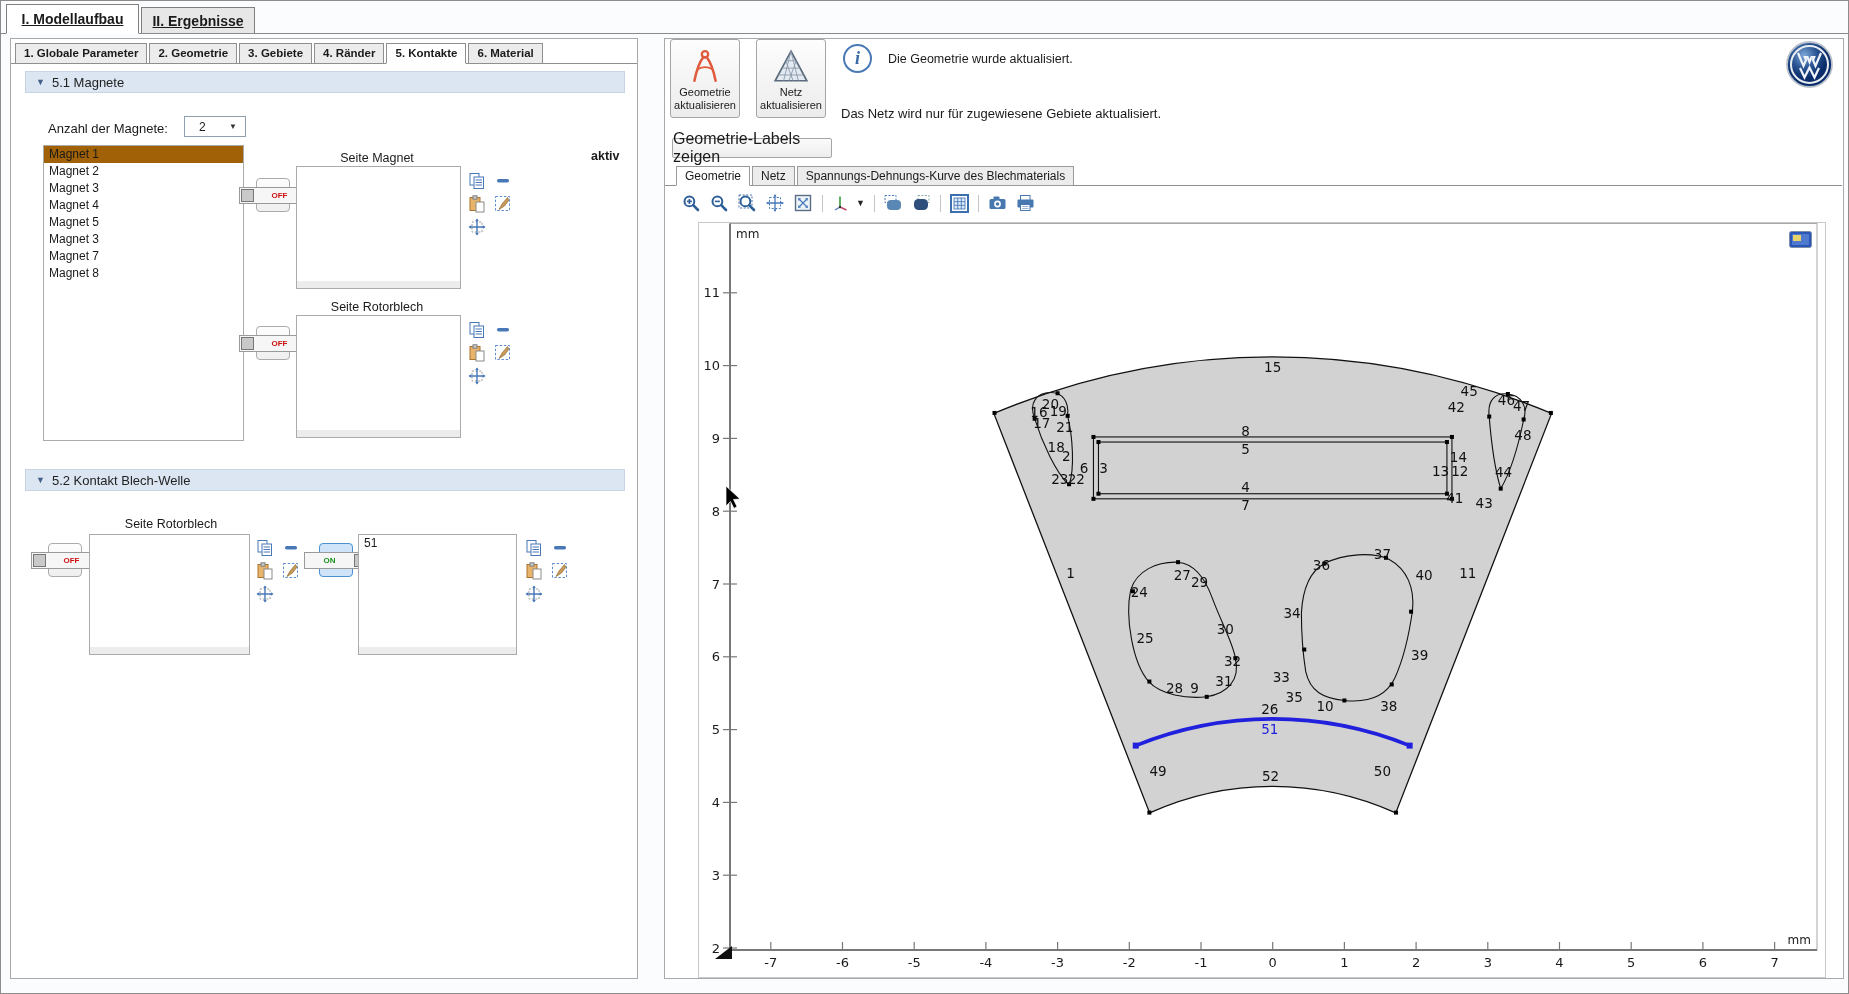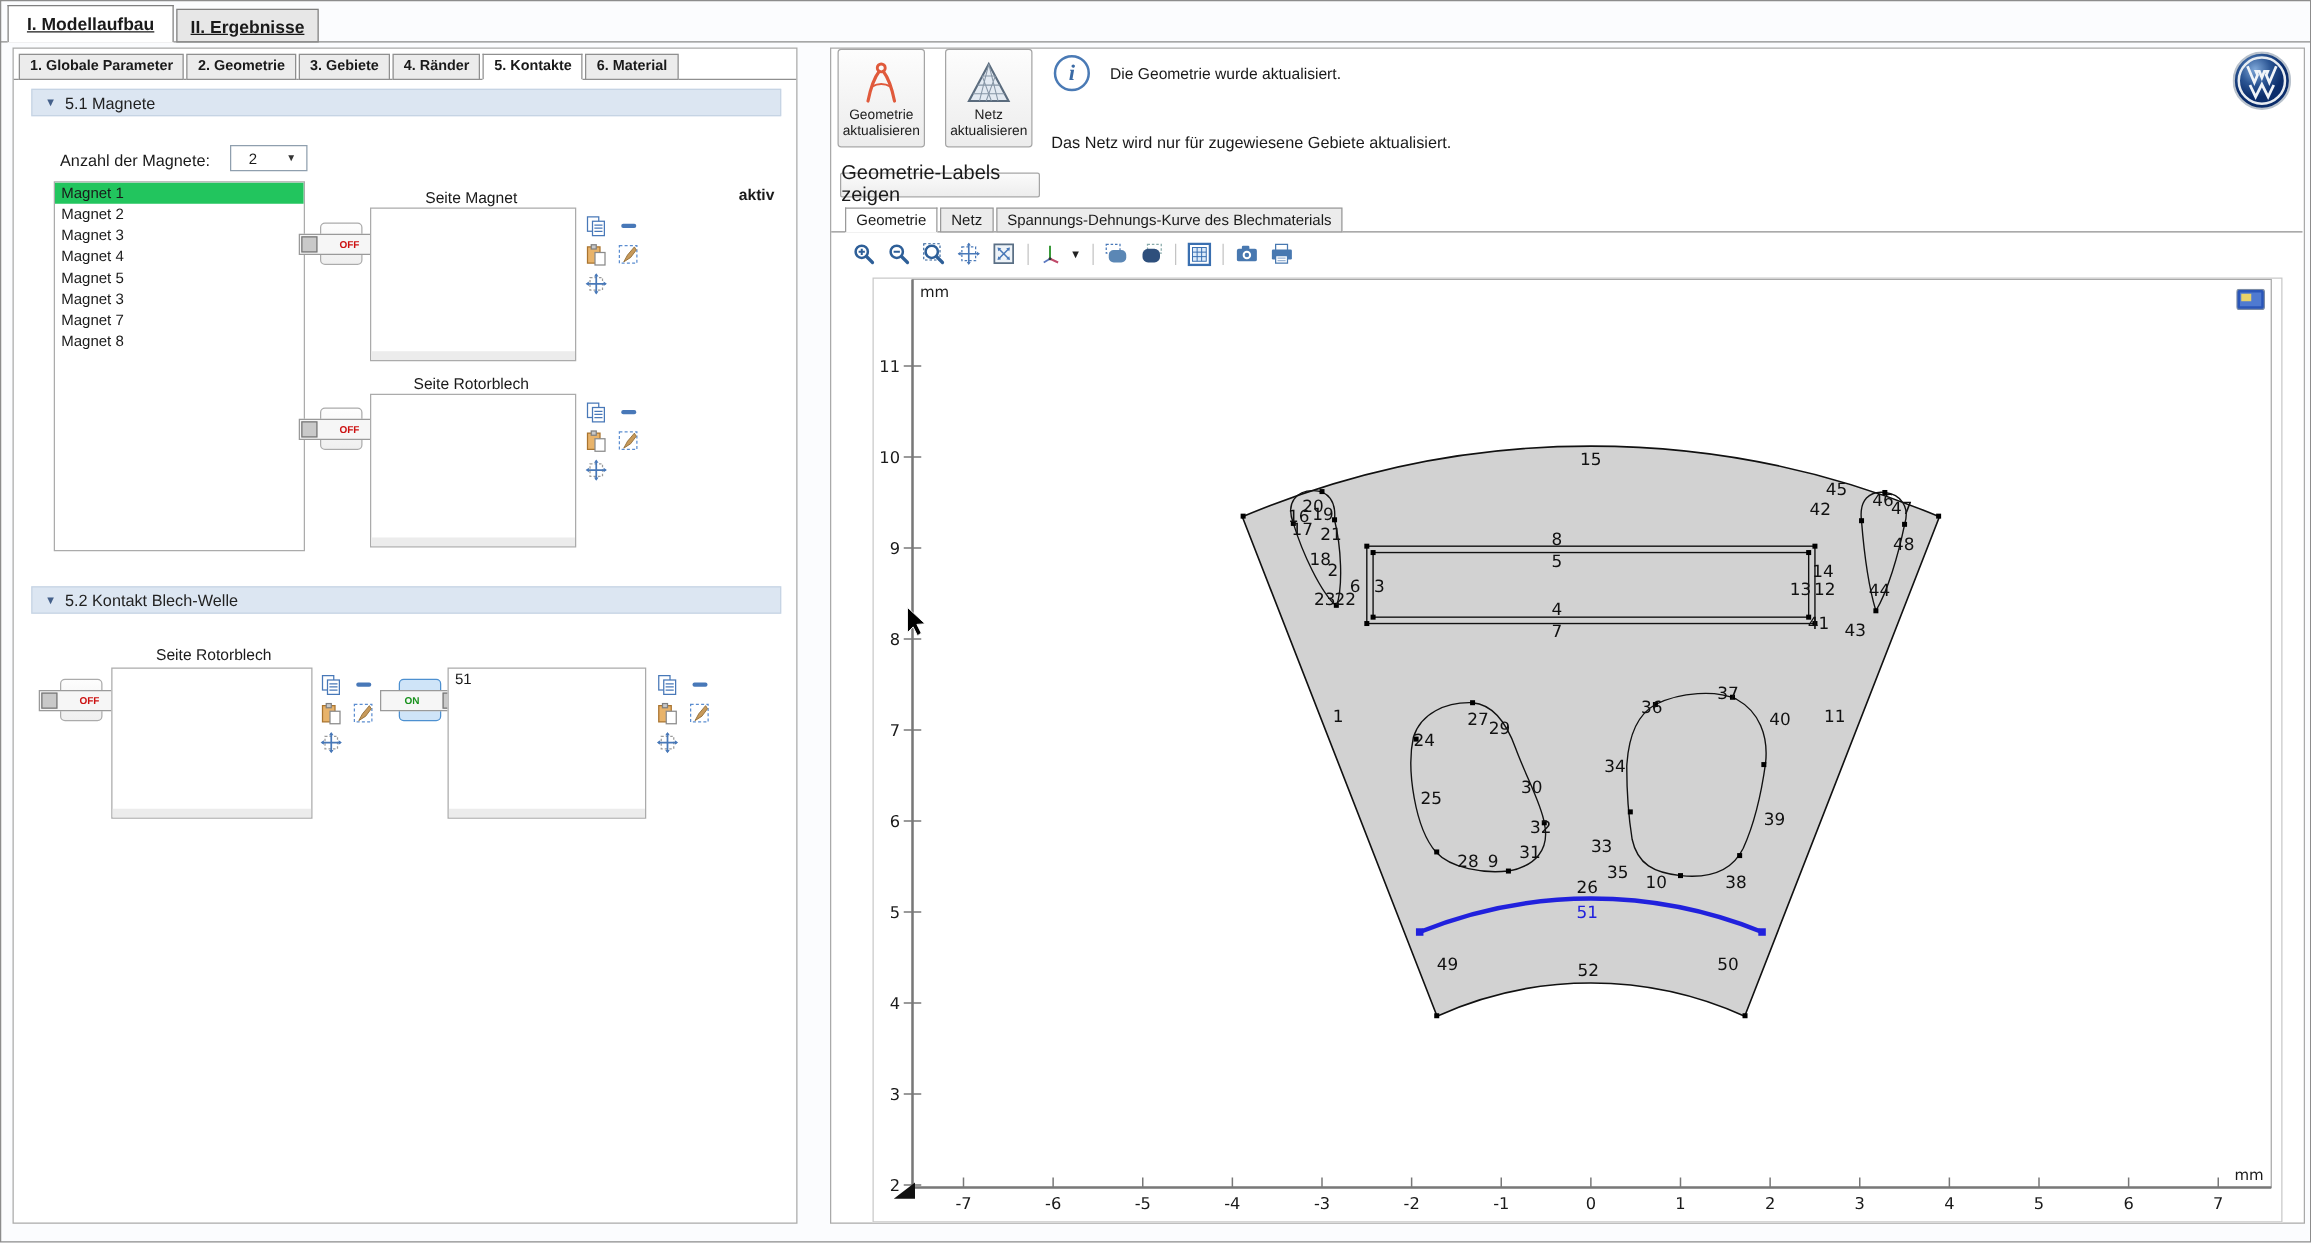--- a/index.html
+++ b/index.html
@@ -22,21 +22,21 @@
   .subtab.active{background:#fff;border-bottom:1px solid #fff;}
   .subtab-line{position:absolute;height:1px;background:#8f8f8f;}
   
   .sect-head{position:absolute;background:#dce6f2;border:1px solid #c6d4e4;box-sizing:border-box;
     height:22px;display:flex;align-items:center;font-size:13px;color:#222;}
   .sect-head .tri{color:#44608a;font-size:9px;margin:0 7px 0 10px;}
   
   .listbox{position:absolute;background:#fff;border:1px solid #ababab;box-sizing:border-box;overflow:hidden;}
   .listbox.scrollx::after{content:"";position:absolute;left:0;right:0;bottom:0;height:7px;background:#ececec;}
   .list-item{font-size:12px;padding:1px 5px;height:15px;line-height:14px;white-space:nowrap;}
-  .list-item.selected{background:#22c55e;}
+  .list-item.selected{background:#a16207;}
   
   .dropdown{position:absolute;box-sizing:border-box;border:1px solid #8f9fae;background:#fff;
     font-size:12px;display:flex;align-items:center;}
   .dropdown .val{flex:1;padding-left:14px;}
   .dropdown .dd-arrow{width:16px;font-size:8px;color:#333;}
   
   .tbtn{position:absolute;width:34px;height:34px;box-sizing:border-box;border:1px solid #ababab;
     border-radius:4px;background:linear-gradient(#fdfdfd,#efefef);
     display:flex;align-items:center;justify-content:center;}
   .tbtn.on{background:#cfe4f8;border-color:#4d90d0;}

